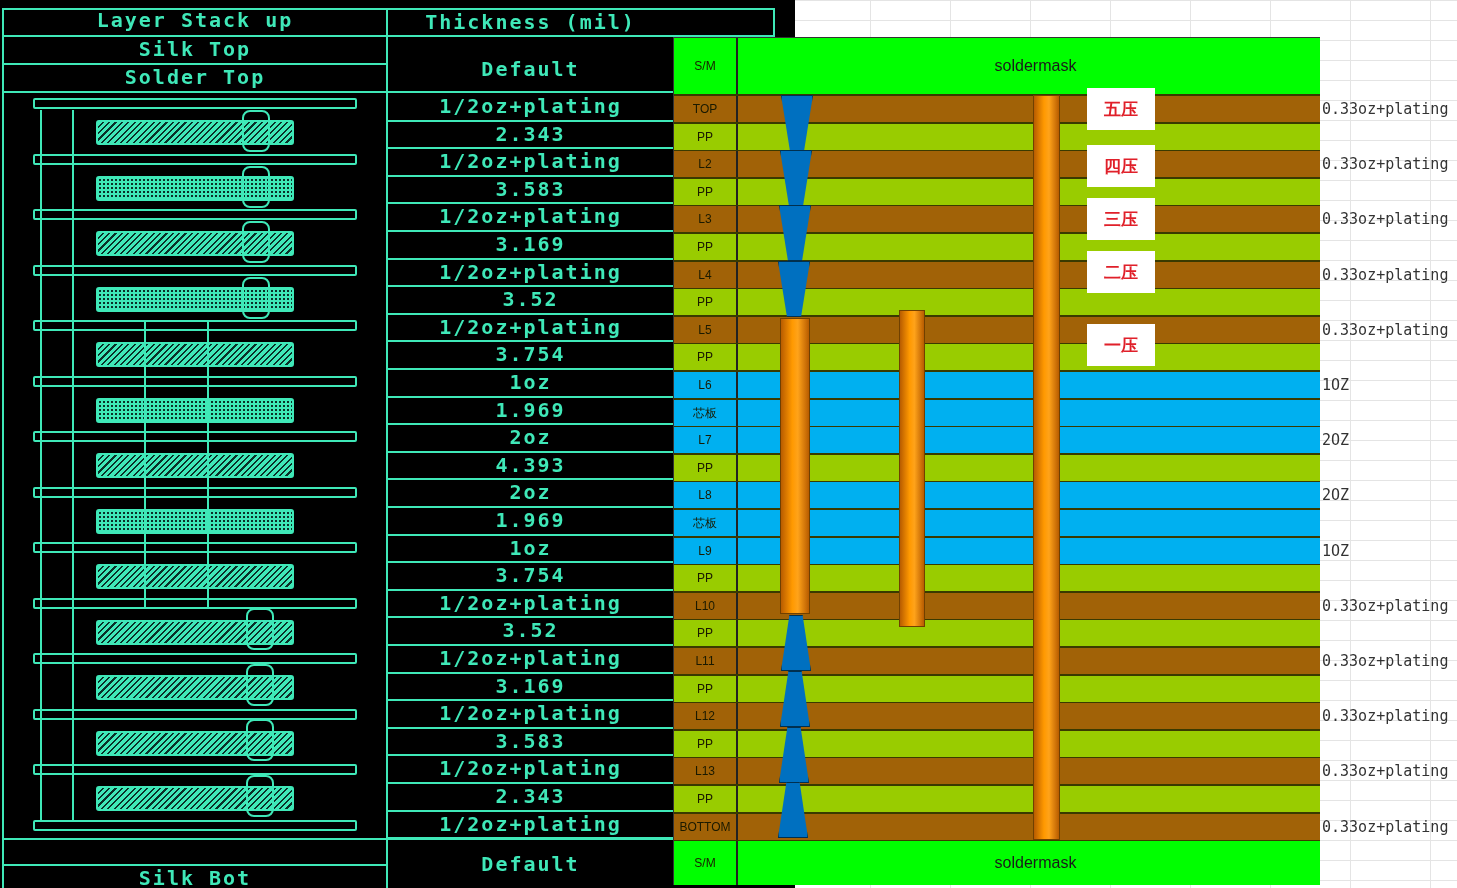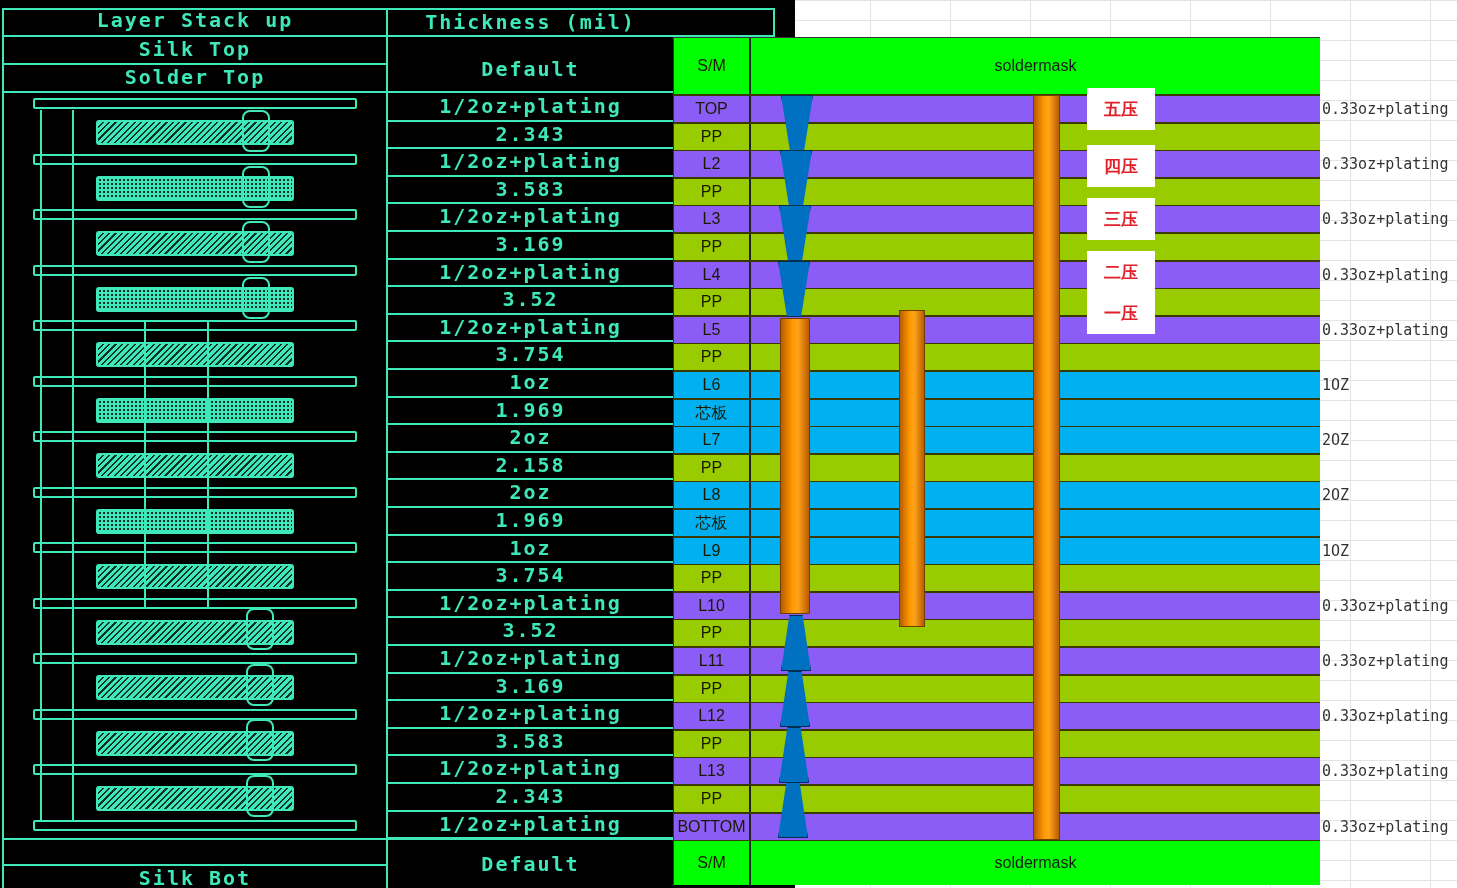--- a/index.html
+++ b/index.html
@@ -28,24 +28,24 @@
   .plane { position: absolute; left: 33px; width: 324px; height: 11px; border: 2px solid #3fe8b8; border-radius: 2px; }
   .core { position: absolute; left: 96px; width: 198px; height: 25px; border: 2px solid #3fe8b8; border-radius: 3px; }
   .hatch { background: repeating-linear-gradient(135deg, #3fe8b8 0 3px, #0a3028 3px 4.5px); }
   .dots { background-color: #3fe8b8; background-image: radial-gradient(#0a3028 0.9px, transparent 1.2px); background-size: 4px 4px; }
   .vline { position: absolute; width: 2px; background: #3fe8b8; }
   .via-arc { position: absolute; width: 28px; border: 2px solid #3fe8b8; border-radius: 8px; }
 
   
   #stack { position: absolute; left: 673px; top: 37px; width: 647px; height: 848px; border: 1px solid #333; }
   .srow { position: absolute; left: 0; width: 646px; border-bottom: 2px solid #3a3a00; }
-  .srow .lbl { position: absolute; left: 0; width: 77px; height: 100%; display: flex; align-items: center; justify-content: center;
-               font-family: "Liberation Sans", sans-serif; font-size: 16px; color: #1a1a00; border-right: 2px solid #222; }
+  .srow .lbl { position: absolute; left: 0; width: 64px; height: 100%; display: flex; align-items: center; justify-content: center;
+               font-family: "Liberation Sans", sans-serif; font-size: 12px; color: #1a1a00; border-right: 2px solid #222; }
   .c-green { background: #00ff00; }
-  .c-yellow { background: #8b5cf6; }
+  .c-yellow { background: #a16207; }
   .c-olive { background: #99cc00; }
   .c-blue { background: #00b0f0; }
   .sm-text { position: absolute; left: 77px; right: 0; top: 0; bottom: 0; display: flex; align-items: center; justify-content: center;
              font-family: "Liberation Sans", sans-serif; font-size: 16px; color: #1a1a1a; }
   .microvia { position: absolute; background: #0070c0; border: 1px solid #003050; }
   .pth { position: absolute; background: linear-gradient(to right, #b85c00, #ff9900 40%, #ffa31a 60%, #b85c00); border: 1px solid #704000; }
   .press { position: absolute; left: 1087px; width: 68px; height: 42px; background: #fff; display: flex; align-items: center; justify-content: center;
            color: #e0202a; font-family: "DejaVu Serif", serif; font-size: 17px; font-weight: bold; }
 
   
@@ -97,21 +97,21 @@
       <div class="cad-txt cad-right-txt" style="top: 315px;">1/2oz+plating</div>
       <div class="cad-line" style="left: 388px; top: 368px; width: 286px; height: 2px;"></div>
       <div class="cad-txt cad-right-txt" style="top: 342px;">3.754</div>
       <div class="cad-line" style="left: 388px; top: 396px; width: 286px; height: 2px;"></div>
       <div class="cad-txt cad-right-txt" style="top: 370px;">1oz</div>
       <div class="cad-line" style="left: 388px; top: 423px; width: 286px; height: 2px;"></div>
       <div class="cad-txt cad-right-txt" style="top: 398px;">1.969</div>
       <div class="cad-line" style="left: 388px; top: 451px; width: 286px; height: 2px;"></div>
       <div class="cad-txt cad-right-txt" style="top: 425px;">2oz</div>
       <div class="cad-line" style="left: 388px; top: 478px; width: 286px; height: 2px;"></div>
-      <div class="cad-txt cad-right-txt" style="top: 453px;">2.158</div>
+      <div class="cad-txt cad-right-txt" style="top: 453px;">4.393</div>
       <div class="cad-line" style="left: 388px; top: 506px; width: 286px; height: 2px;"></div>
       <div class="cad-txt cad-right-txt" style="top: 480px;">2oz</div>
       <div class="cad-line" style="left: 388px; top: 534px; width: 286px; height: 2px;"></div>
       <div class="cad-txt cad-right-txt" style="top: 508px;">1.969</div>
       <div class="cad-line" style="left: 388px; top: 561px; width: 286px; height: 2px;"></div>
       <div class="cad-txt cad-right-txt" style="top: 536px;">1oz</div>
       <div class="cad-line" style="left: 388px; top: 589px; width: 286px; height: 2px;"></div>
       <div class="cad-txt cad-right-txt" style="top: 563px;">3.754</div>
       <div class="cad-line" style="left: 388px; top: 616px; width: 286px; height: 2px;"></div>
       <div class="cad-txt cad-right-txt" style="top: 591px;">1/2oz+plating</div>
@@ -278,21 +278,21 @@
     <div class="microvia" style="left: 780px; top: 671px; width: 30px; height: 56px; clip-path: polygon(28% 0px, 72% 0px, 100% 100%, 0px 100%);"></div>
     <div class="microvia" style="left: 779px; top: 727px; width: 30px; height: 56px; clip-path: polygon(28% 0px, 72% 0px, 100% 100%, 0px 100%);"></div>
     <div class="microvia" style="left: 778px; top: 782px; width: 30px; height: 56px; clip-path: polygon(28% 0px, 72% 0px, 100% 100%, 0px 100%);"></div>
     <div class="pth" style="left: 780px; top: 318px; width: 30px; height: 296px;"></div>
     <div class="pth" style="left: 899px; top: 310px; width: 26px; height: 317px;"></div>
     <div class="pth" style="left: 1033px; top: 95px; width: 27px; height: 745px;"></div>
     <div class="press" style="top: 88px;">五压</div>
     <div class="press" style="top: 145px;">四压</div>
     <div class="press" style="top: 198px;">三压</div>
     <div class="press" style="top: 251px;">二压</div>
-    <div class="press" style="top: 292px; font-family: Liberation Serif, serif;">一压</div>
+    <div class="press" style="top: 324px; font-family: Liberation Serif, serif;">一压</div>
   </div>
 <div id="notes">
     <div class="note" style="top: 100px;">0.33oz+plating</div>
     <div class="note" style="top: 155px;">0.33oz+plating</div>
     <div class="note" style="top: 210px;">0.33oz+plating</div>
     <div class="note" style="top: 266px;">0.33oz+plating</div>
     <div class="note" style="top: 321px;">0.33oz+plating</div>
     <div class="note" style="top: 376px;">1OZ</div>
     <div class="note" style="top: 431px;">2OZ</div>
     <div class="note" style="top: 486px;">2OZ</div>

